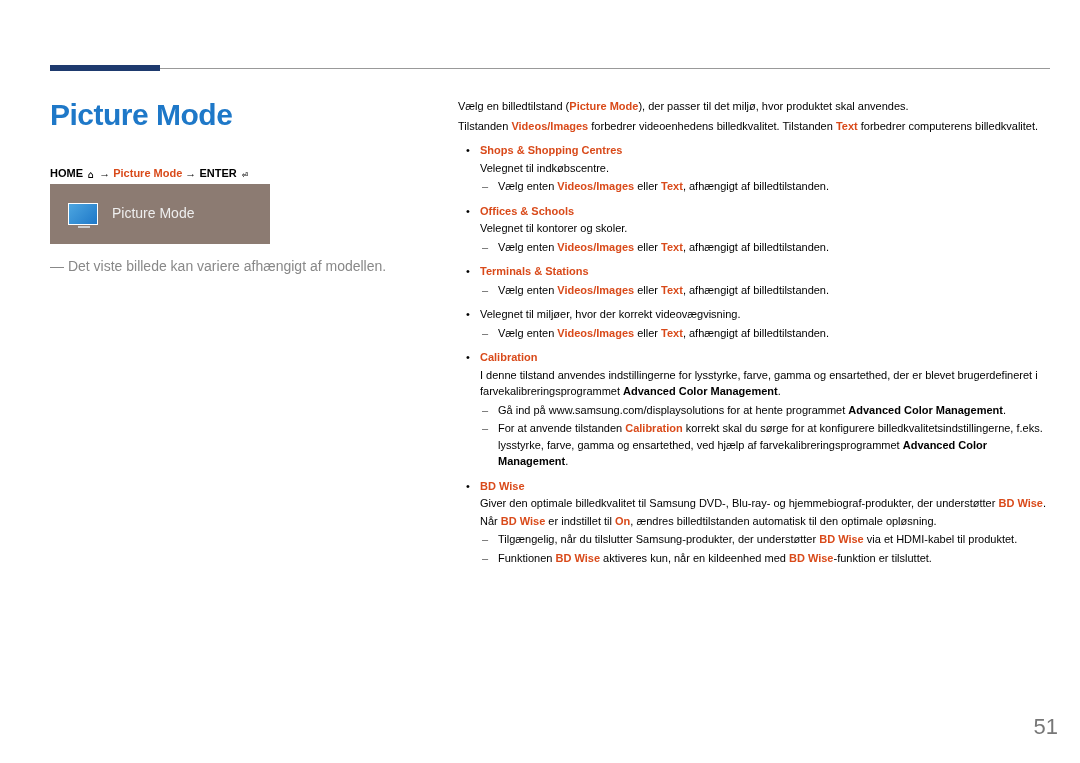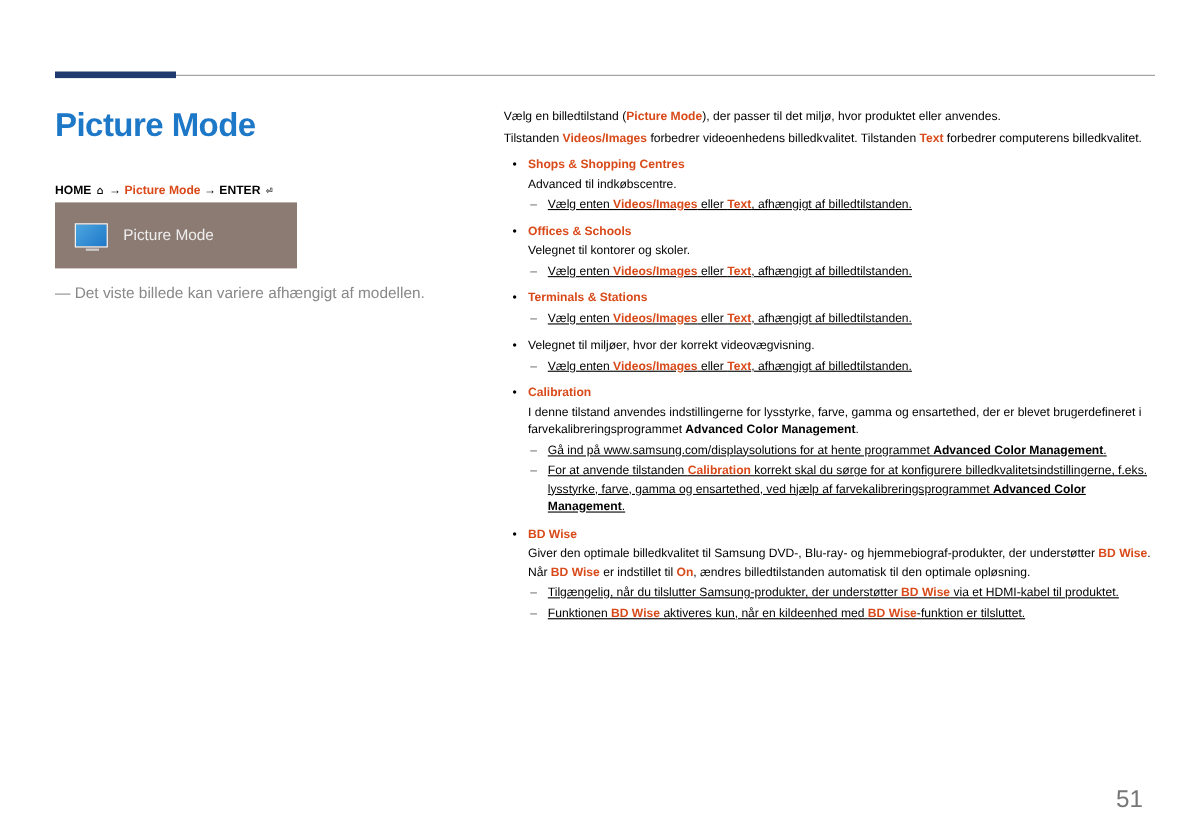--- a/index.html
+++ b/index.html
@@ -117,33 +117,32 @@
   .mode-desc { margin-top: 1px; }
 
   ul.sub {
     list-style: none;
     margin-top: 2px;
   }
   ul.sub > li {
     padding-left: 18px;
     position: relative;
     margin-top: 2px;
-    text-decoration: underline;
   }
   ul.sub > li::before {
     content: "‒";
     position: absolute;
     left: 2px;
     top: 0;
     color: #555;
   }
 
   .page-num {
     position: absolute;
-    right: 41px;
+    right: 22px;
     bottom: 20px;
     font-size: 22px;
     color: #777;
   }
   .icon-box {
     display: inline-block;
     padding: 0 2px;
     font-family: monospace;
     font-size: 10px;
     vertical-align: middle;
@@ -175,30 +174,30 @@
 
   <div class="footnote">
     <span class="dash">―</span>
     <span>Det viste billede kan variere afhængigt af modellen.</span>
   </div>
 </div>
 
 <div class="right-col">
 
   <div class="para">
-    <span>Vælg en billedtilstand (</span><span class="inline-hl">Picture Mode</span><span>), der passer til det miljø, hvor produktet eller anvendes.</span>
+    <span>Vælg en billedtilstand (</span><span class="inline-hl">Picture Mode</span><span>), der passer til det miljø, hvor produktet skal anvendes.</span>
   </div>
   <div class="para">
     <span>Tilstanden </span><span class="inline-hl">Videos/Images</span><span> forbedrer videoenhedens billedkvalitet. Tilstanden </span><span class="inline-hl">Text</span><span> forbedrer computerens billedkvalitet.</span>
   </div>
 
   <ul class="modes">
     <li>
       <div class="mode-name">Shops &amp; Shopping Centres</div>
-      <div class="mode-desc">Advanced til indkøbscentre.</div>
+      <div class="mode-desc">Velegnet til indkøbscentre.</div>
       <ul class="sub">
         <li>
           <span>Vælg enten </span><span class="inline-hl">Videos/Images</span><span> eller </span><span class="inline-hl">Text</span><span>, afhængigt af billedtilstanden.</span>
         </li>
       </ul>
     </li>
 
     <li>
       <div class="mode-name">Offices &amp; Schools</div>
       <div class="mode-desc">Velegnet til kontorer og skoler.</div>

